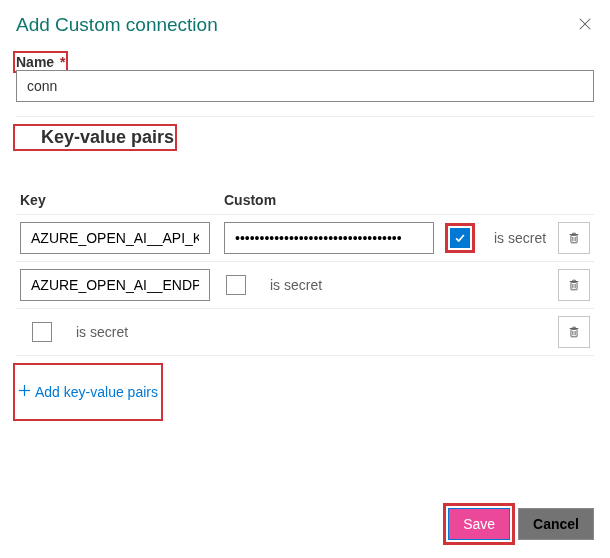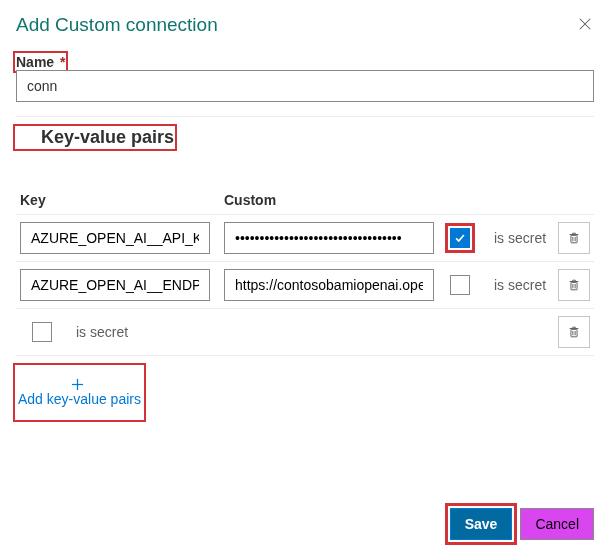--- a/index.html
+++ b/index.html
@@ -138,52 +138,52 @@
       display: inline-flex;
       align-items: center; justify-content: center;
       cursor: pointer;
       margin-left: auto;
       margin-right: 4px;
     }
     .delete-btn svg { color: #605e5c; }
 
     .add-link {
       display: inline-flex;
-      align-items: center;
+      align-items: flex-start;
       color: #0078d4;
       font-size: 14px;
       margin-top: 10px;
       cursor: pointer;
-      padding: 12px 2px;
-      flex-direction: column;
+      padding: 18px 2px;
     }
     .add-link .plus-icon { margin-right: 4px; display: inline-flex; }
 
     .footer {
       position: absolute;
       bottom: 18px;
       right: 16px;
       display: flex;
       gap: 8px;
     }
     .btn {
       height: 32px;
       min-width: 58px;
       padding: 0 14px;
       font-size: 14px;
       font-family: inherit;
       border: 1px solid #8a8886;
-      background: #d946ef;
-      cursor: pointer;
+      background: #737373;
+      cursor: pointer;
+      font-weight: bold;
     }
     .btn-primary {
-      background: #0369a1;
+      background: #ec4899;
       color: #fff;
       border-color: #0078d4;
-      font-weight: 700;
+      font-weight: 400;
     }
 
     .hl {
       outline: 2px solid #d13438;
       outline-offset: 1px;
     }
     .hl-thick {
       outline: 3px solid #d13438;
       outline-offset: 2px;
     }
@@ -242,21 +242,20 @@
             <line x1="6.5" y1="4" x2="6.5" y2="2.5"></line>
             <line x1="9.5" y1="4" x2="9.5" y2="2.5"></line>
             <line x1="6.5" y1="2.5" x2="9.5" y2="2.5"></line>
             <line x1="6.7" y1="6.8" x2="6.7" y2="11.8"></line>
             <line x1="9.3" y1="6.8" x2="9.3" y2="11.8"></line>
           </svg>
         </span>
       </div>
       <div class="kv-row">
         <input class="key-input" value="AZURE_OPEN_AI__ENDPOINT" style="">
-        <input class="value-input" value="https://contosobamiopenai.ope" style="">
         <span class="checkbox"></span>
         <span class="secret-label">is secret</span>
         <span class="delete-btn">
           <svg viewBox="0 0 16 16" width="14" height="14" fill="none" stroke="currentColor" stroke-width="1.1">
             <rect x="4.5" y="5" width="7" height="8.5" rx="0.5"></rect>
             <line x1="3" y1="4" x2="13" y2="4"></line>
             <line x1="6.5" y1="4" x2="6.5" y2="2.5"></line>
             <line x1="9.5" y1="4" x2="9.5" y2="2.5"></line>
             <line x1="6.5" y1="2.5" x2="9.5" y2="2.5"></line>
             <line x1="6.7" y1="6.8" x2="6.7" y2="11.8"></line>

